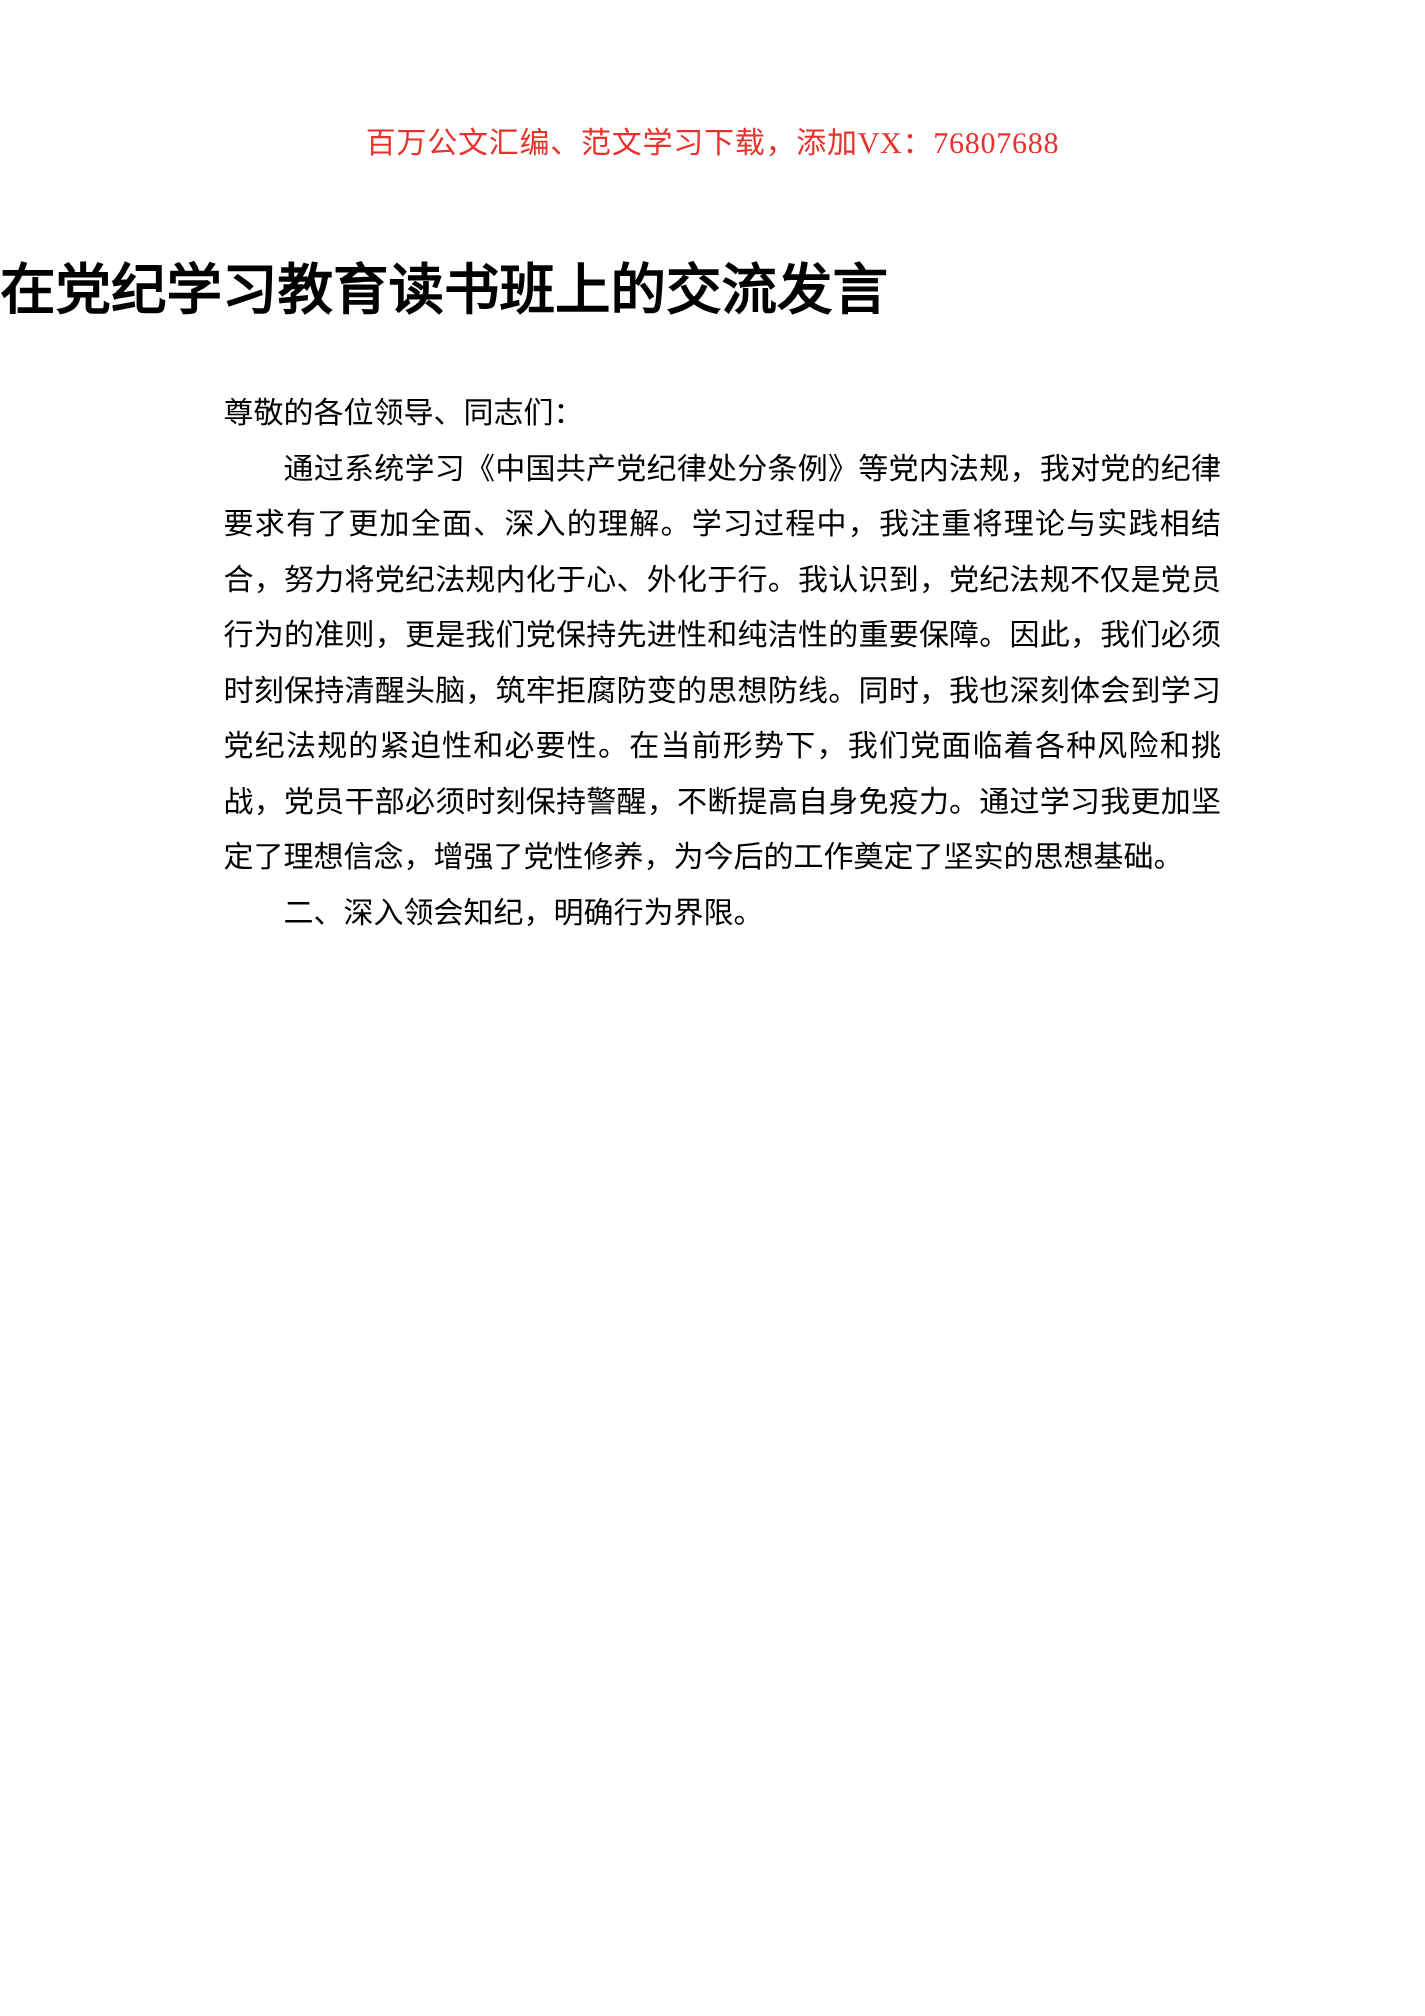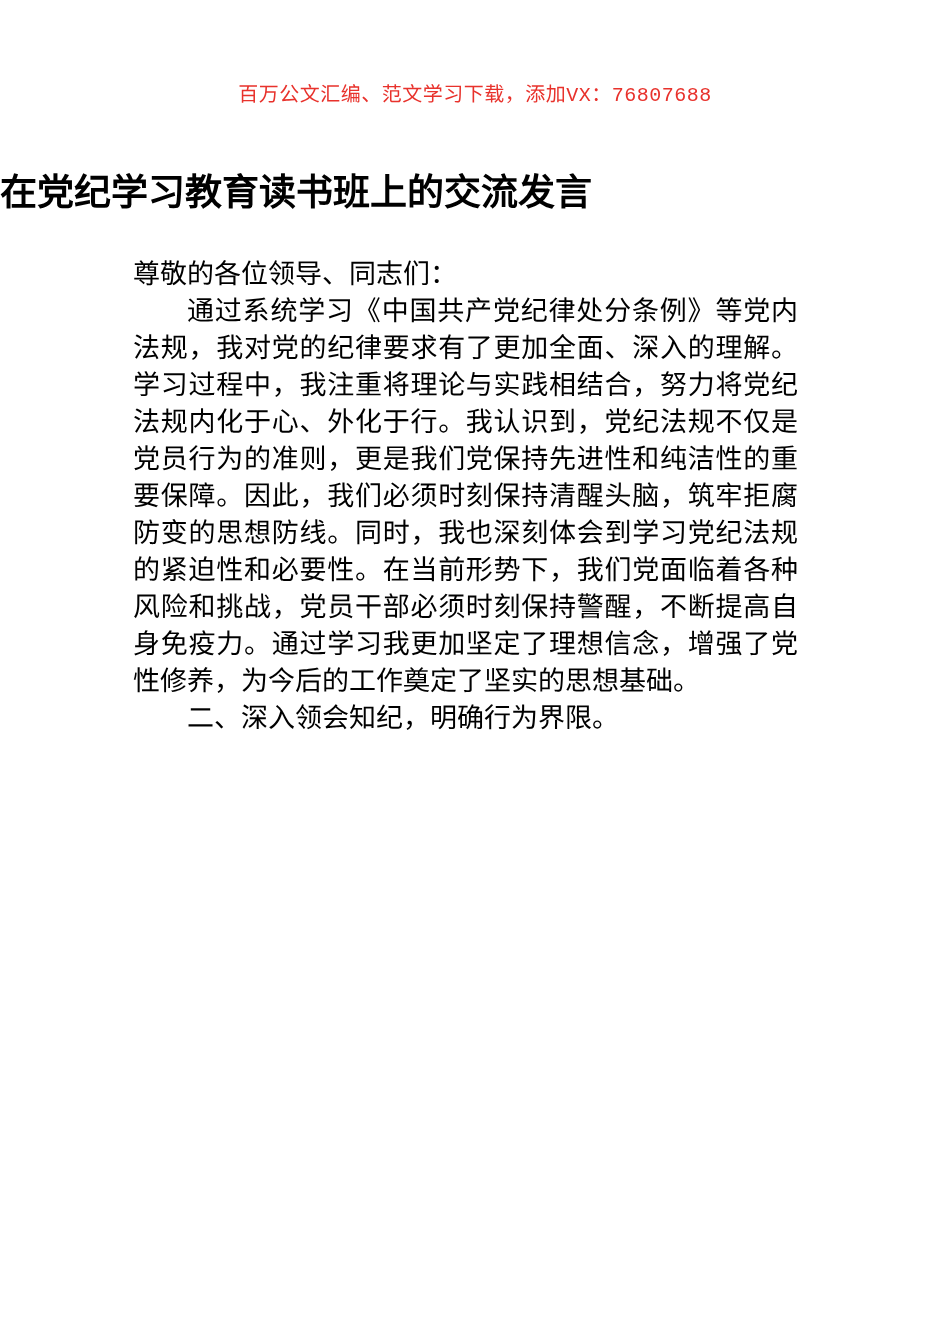--- a/index.html
+++ b/index.html
@@ -13,21 +13,21 @@
     margin: 0;
     padding: 0;
     background: var(--page-bg);
   }
   .page {
     position: relative;
     width: 950px;
     height: 1344px;
     background: var(--page-bg);
     overflow: hidden;
-    font-family: Liberation Mono, monospace;
+    font-family: Liberation Serif, serif;
     color: var(--text-color);
   }
   .notice {
     position: absolute;
     top: 84px;
     left: 0;
     right: 0;
     text-align: center;
     font-size: 20px;
     line-height: 24px;
@@ -41,23 +41,23 @@
     right: 0;
     margin: 0;
     font-size: 37px;
     line-height: 42px;
     font-weight: 700;
     color: var(--text-color);
   }
   .content {
     position: absolute;
     top: 258px;
-    left: 133px;
+    left: 149px;
     width: 665px;
-    font-size: 27px;
+    font-size: 20px;
     line-height: 37px;
     text-align: justify;
     color: var(--text-color);
     word-break: normal;
     line-break: strict;
   }
   .content p {
     margin: 0;
     padding: 0;
   }

